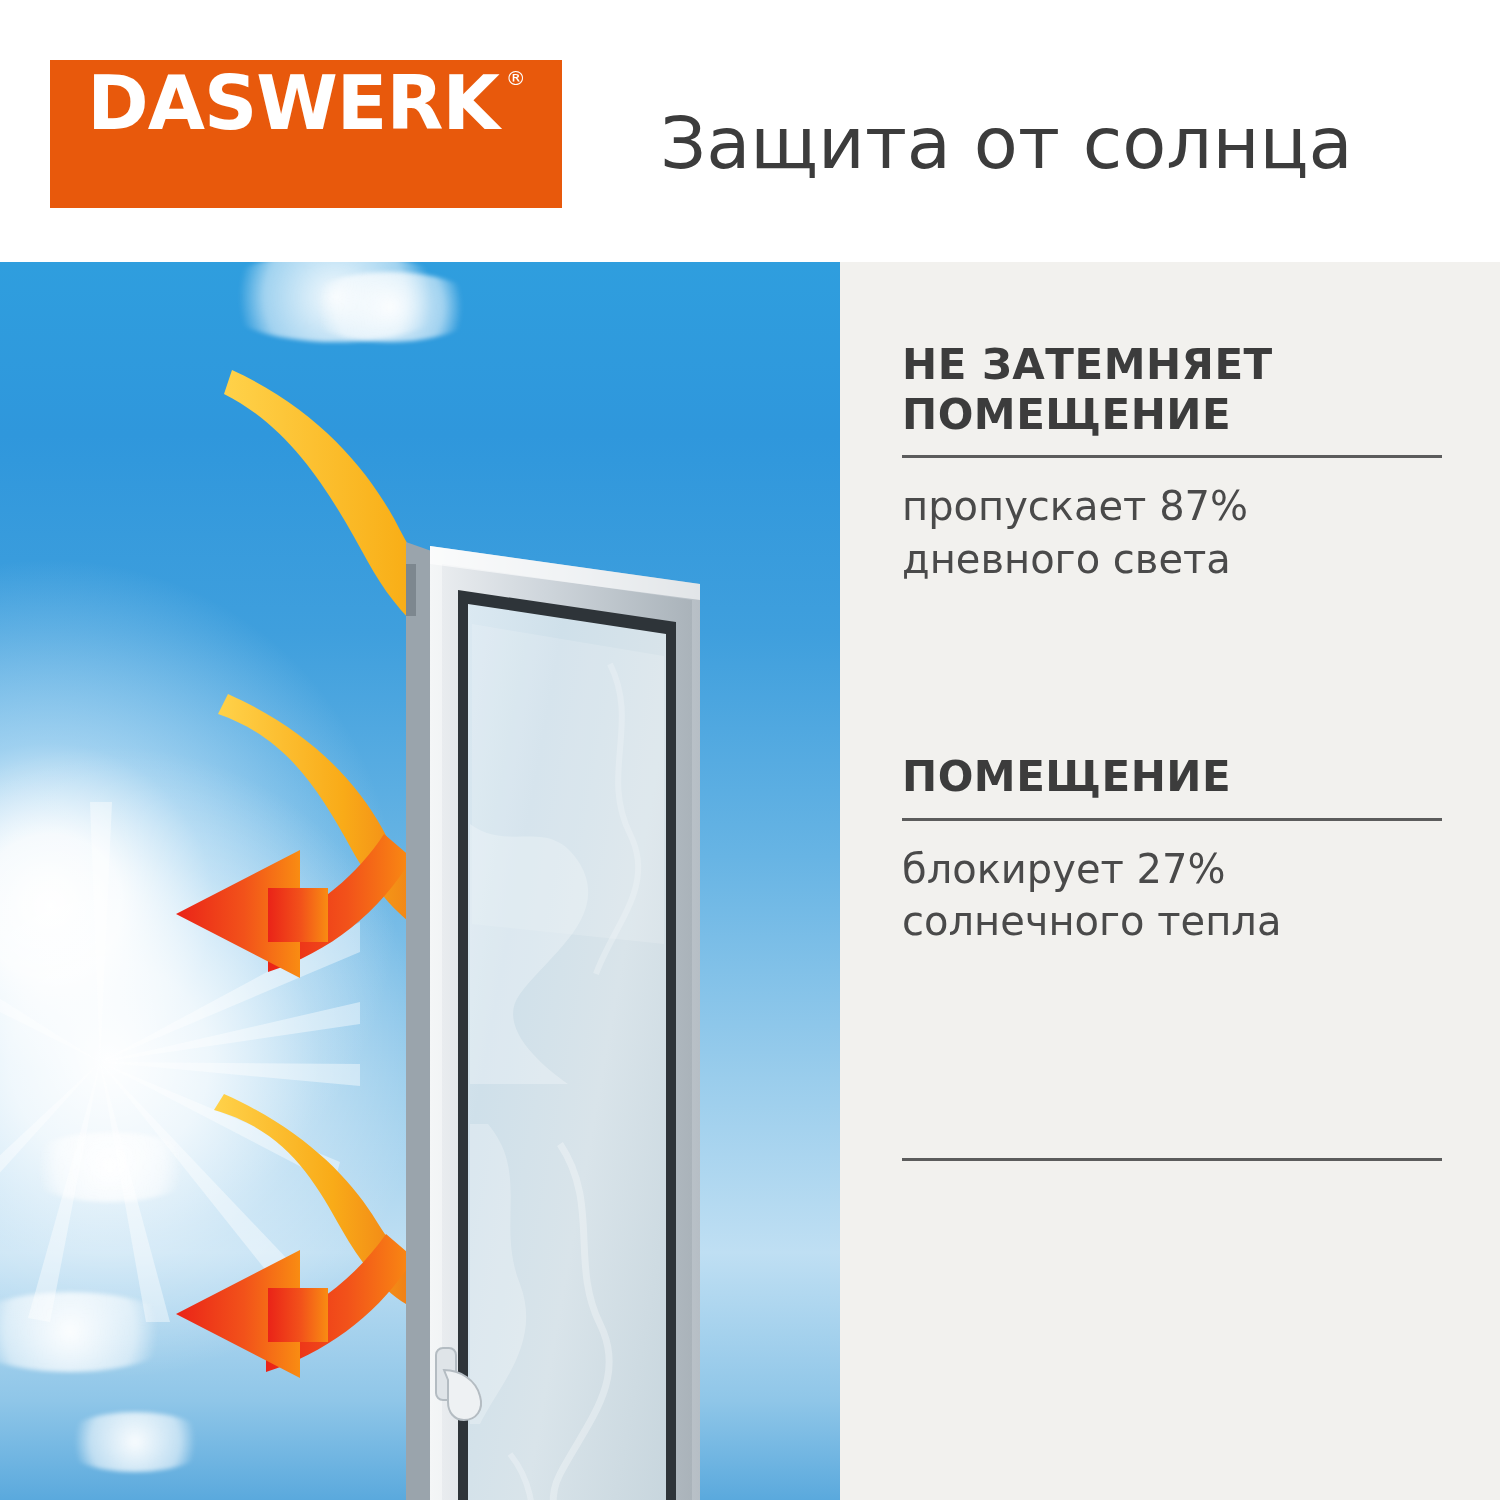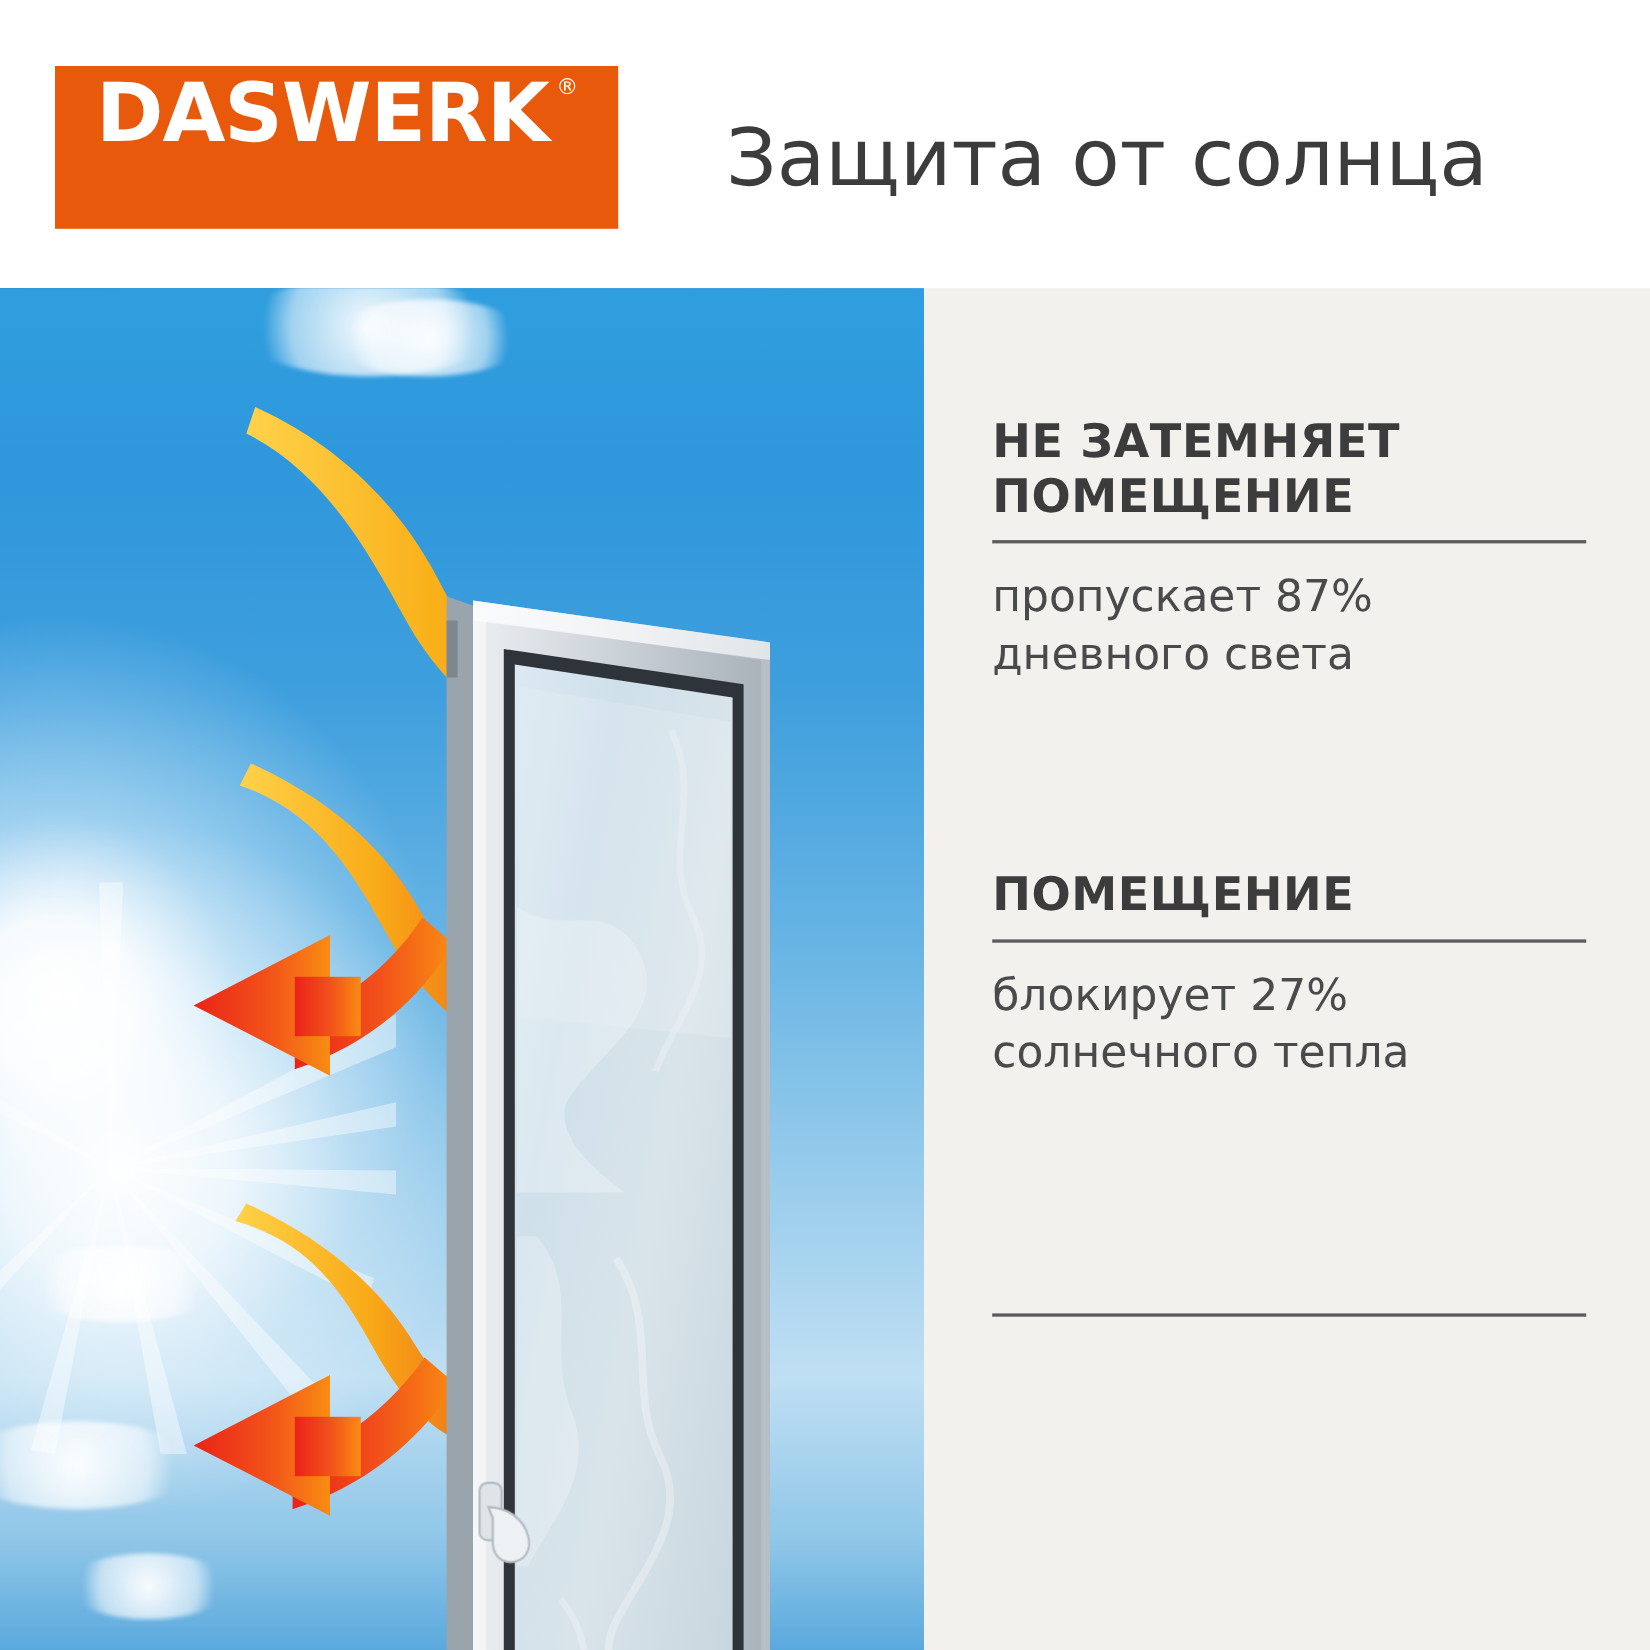--- a/index.html
+++ b/index.html
@@ -84,21 +84,21 @@
     position:absolute;left:400px;top:262px;
     width:320px;height:1245px;
   }
 
   
   .features{
     position:absolute;left:840px;top:262px;width:660px;height:1238px;
     background:#f2f1ee;
   }
   .feature{
-    position:absolute;left:62px;width:540px;margin-top:36px;
+    position:absolute;left:62px;width:540px;
   }
   .f1{top:78px;}
   .f2{top:490px;}
   .f3{top:880px;}
   .feature h3{
     margin:0;
     font-size:42px;
     font-weight:bold;
     color:#3c3c3c;
     line-height:1.18;

